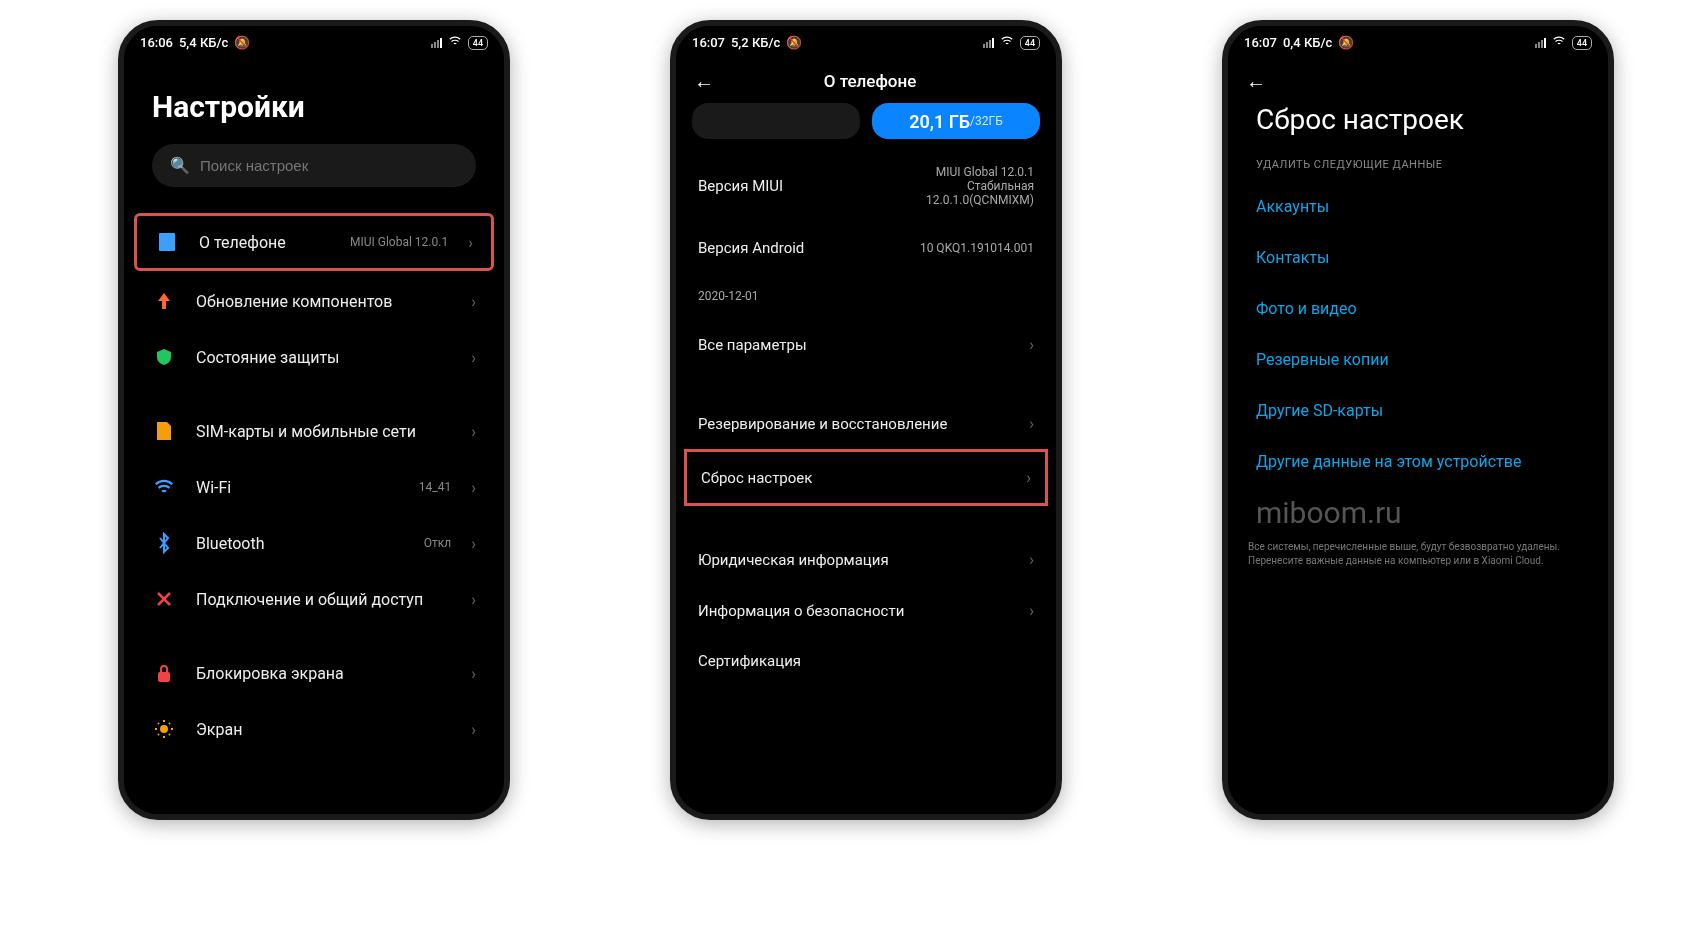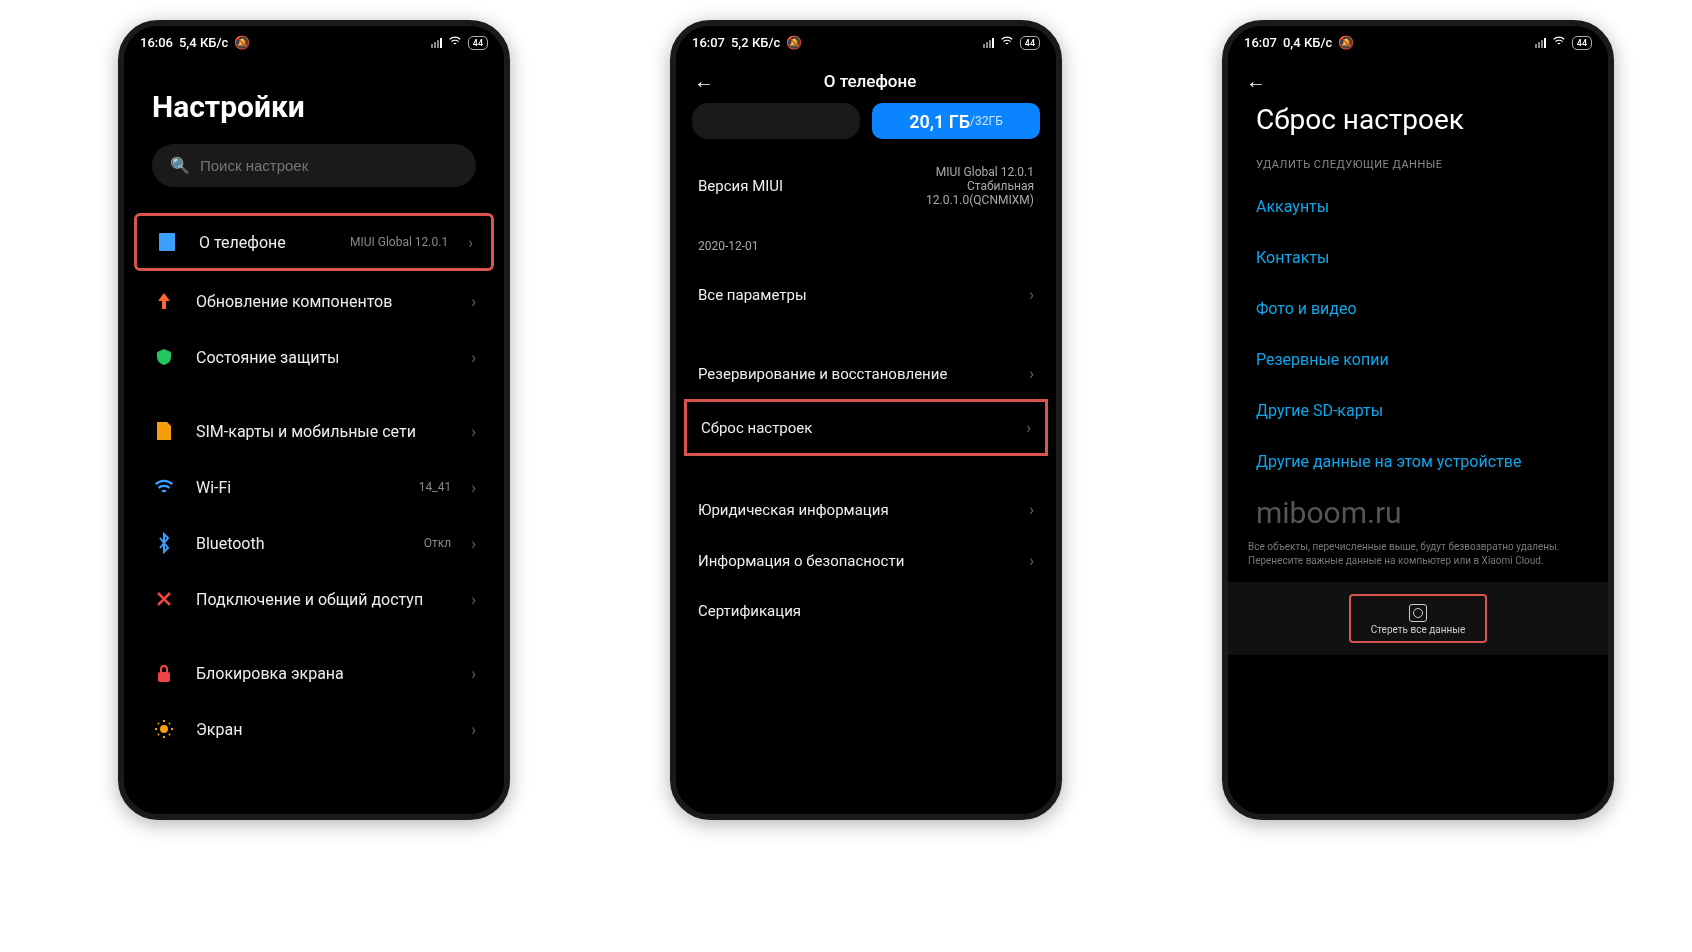--- a/index.html
+++ b/index.html
@@ -155,21 +155,20 @@
     background: #1a1a1a;
     border-radius: 16px;
   }
   .storage-card.blue {
     background: #0a84ff;
     display: flex;
     align-items: center;
     justify-content: center;
     font-size: 18px;
     font-weight: 600;
-    border-radius: 10px;
   }
   .storage-sub { font-size: 12px; font-weight: 400; opacity: 0.8; }
   .info-row {
     display: flex;
     align-items: center;
     padding: 16px 22px;
     gap: 12px;
   }
   .info-row.highlighted {
     border: 3px solid #d9534f;
@@ -423,20 +422,24 @@
       </div>
     </div>
 
     <div class="info-row">
       <div class="info-label">Версия MIUI</div>
       <div class="info-value" style="white-space:pre-line">MIUI Global 12.0.1
 Стабильная
 12.0.1.0(QCNMIXM)</div>
     </div>
     <div class="info-row">
+      <div class="info-label">Версия Android</div>
+      <div class="info-value">10 QKQ1.191014.001</div>
+    </div>
+    <div class="info-row">
       <div class="info-value">2020-12-01</div>
     </div>
     <div class="info-row">
       <div class="info-label">Все параметры</div>
       <div class="chevron">›</div>
     </div>
 
     <div class="group-sep"></div>
 
     <div class="info-row">
@@ -494,22 +497,16 @@
     <div class="section-label">УДАЛИТЬ СЛЕДУЮЩИЕ ДАННЫЕ</div>
 
     <div class="data-item">Аккаунты</div>
     <div class="data-item">Контакты</div>
     <div class="data-item">Фото и видео</div>
     <div class="data-item">Резервные копии</div>
     <div class="data-item">Другие SD-карты</div>
     <div class="data-item">Другие данные на этом устройстве</div>
 
     <div class="watermark">miboom.ru</div>
-    <div class="footer-note">Все объекты, перечисленные выше, будут безвозвратно удалены. Перенесите важные данные на компьютер или в Xiaomi Cloud.</div>
-
-    <div class="erase-button">
-      <div class="erase-highlight">
-        <div class="erase-icon"></div>
-        <div class="erase-label">Стереть все данные</div>
-      </div>
-    </div>
+    <div class="footer-note">Все системы, перечисленные выше, будут безвозвратно удалены. Перенесите важные данные на компьютер или в Xiaomi Cloud.</div>
+
   </div>
 </div>
 
 </body></html>

